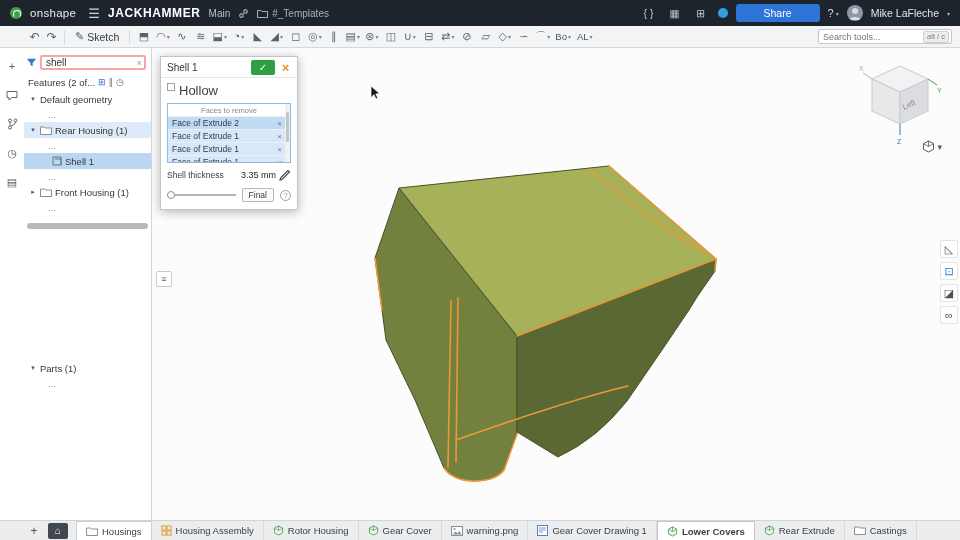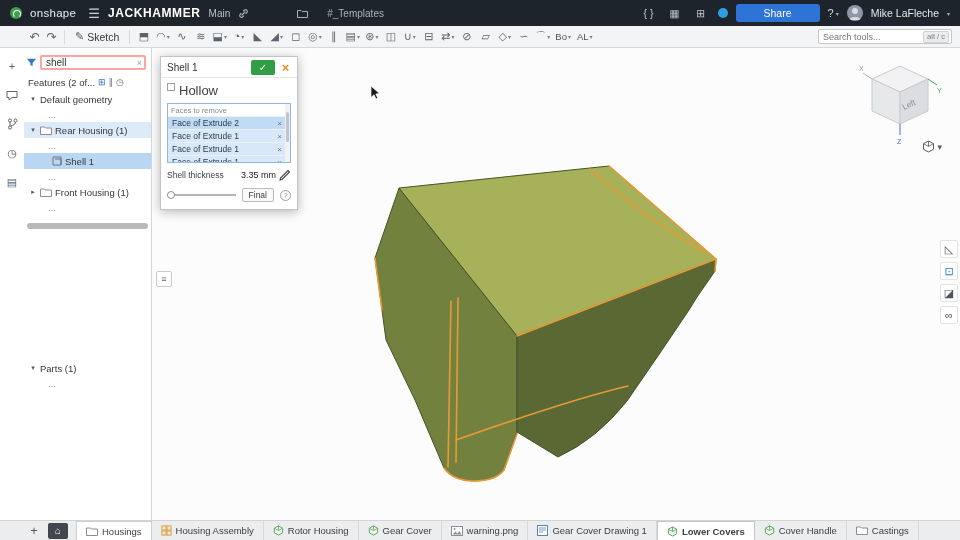--- a/index.html
+++ b/index.html
@@ -8,21 +8,21 @@
 
   
   .topbar { position:absolute; left:0; top:0; width:960px; height:26px; background:#1e242c; display:flex; align-items:center; color:#fff; padding:0 10px; gap:8px; }
   .logo-mark { width:12px; height:12px; border-radius:50%; background:#3f9d4c; position:relative; flex:0 0 auto; }
   .logo-mark::after { content:""; position:absolute; left:3px; top:3px; width:6px; height:6px; border-radius:50%; border:1.5px solid #fff; border-bottom-color:transparent; }
   .logo-text { font-size:11.5px; color:#e8ebee; letter-spacing:.3px; }
   .hamburger { color:#cdd3da; font-size:13px; margin-left:4px; }
   .doc-title { font-size:12px; font-weight:bold; letter-spacing:.6px; }
   .branch { font-size:10px; color:#b9c0c8; }
   .link-ic svg, .tabfolder svg { display:block; }
-  .doc-tab { display:flex; align-items:center; gap:19px; font-size:10px; color:#aab1b9;margin-left:40px; }
+  .doc-tab { display:flex; align-items:center; gap:4px; font-size:10px; color:#aab1b9; }
   .tb-spacer { flex:1; }
   .tb-ic { color:#c3c9d0; font-size:10.5px; width:18px; height:18px; }
   .bluedot { width:10px; height:10px; border-radius:50%; background:#2f9fe0; display:inline-block; }
   .share-btn { background:var(--share-blue); color:#fff; font-size:10.5px; padding:3px 28px; border-radius:3px; border:none; }
   .help { color:#d7dce2; font-size:11px; display:flex; align-items:center; gap:2px; }
   .caret-sm { font-size:6px; color:#aab1b9; }
   .avatar { width:16px; height:16px; border-radius:50%; background:#8d98a3; overflow:hidden; }
   .user-name { font-size:10.5px; color:#e4e7ea; }
 
   
@@ -77,21 +77,21 @@
 
   
   .dialog { position:absolute; left:8px; top:8px; width:138px; background:#fff; border:1px solid #c2c5c8; box-shadow:0 2px 10px rgba(0,0,0,.28); z-index:6; }
   .dlg-head { display:flex; align-items:center; height:21px; padding:0 4px 0 6px; border-bottom:1px solid #e4e6e8; gap:3px; }
   .dlg-title { flex:1; font-size:10px; color:#2f3438; }
   .ok-btn { width:24px; height:15px; background:#2f9e44; border-radius:2px; color:#fff; font-size:10px; display:flex; align-items:center; justify-content:center; border:none; }
   .x-btn { width:15px; height:15px; color:#ef8b23; font-size:13px; font-weight:bold; display:flex; align-items:center; justify-content:center; }
   .dlg-body { padding:5px 6px 7px 6px; }
   .hollow-row { display:flex; align-items:flex-start; gap:4px; font-size:13px; color:#3c4146; }
   .chk { width:8px; height:8px; border:1px solid #9aa0a6; background:#fff; display:inline-block; }
-  .faces-box { margin-top:5px; border:1px solid #8fb9e2; position:relative; height:60px; overflow:hidden; }
+  .faces-box { margin-top:5px; border:1px solid #8fb9e2; position:relative; height:60px; overflow:hidden;text-align:center; }
   .faces-label { font-size:7.5px; color:#84898e; padding:2px 3px 1px 3px; }
   .face-row { height:13px; display:flex; align-items:center; padding:0 8px 0 4px; font-size:8.5px; color:#2e3a45; background:#d9e8f8; border-top:1px solid #eaf1fa; }
   .face-row.first { background:#c2dbf4; }
   .face-row .rm { margin-left:auto; color:#6d747b; font-size:8px; }
   .faces-scroll { position:absolute; right:0; top:0; width:5px; height:100%; background:#f0f1f2; }
   .faces-scroll i { position:absolute; right:1px; top:8px; width:3px; height:30px; background:#c2c5c8; border-radius:2px; }
   .thick-row { margin-top:6px; display:flex; align-items:center; font-size:8.5px; color:#3c4146; gap:3px; }
   .thick-row .val { margin-left:auto; font-size:9px; color:#222; }
   .slider-row { margin-top:7px; display:flex; align-items:center; gap:6px; }
   .slider { flex:1; height:2px; background:#b3b6b9; position:relative; }
@@ -530,21 +530,21 @@
         </span>
         <span>Lower Covers</span>
       </div>
       <div class="tab">
         <span class="ic ">
           <svg width="11" height="11" viewBox="0 0 12 12">
             <path d="M6 1l4.5 2.5v5L6 11 1.5 8.5v-5z" fill="#eef5ec" stroke="#55a05a"></path>
             <path d="M6 1v5M6 6L1.5 3.5M6 6l4.5-2.5" fill="none" stroke="#55a05a" stroke-width=".8"></path>
           </svg>
         </span>
-        <span>Cover Handle</span>
+        <span>Rear Extrude</span>
       </div>
       <div class="tab">
         <span class="ic ">
           <svg width="12" height="9" viewBox="0 0 12 9">
             <path d="M.5 1h4l1 1h6v6.5H.5z" fill="#fff" stroke="#8a8f95"></path>
           </svg>
         </span>
         <span>Castings</span>
       </div>
     </div>

